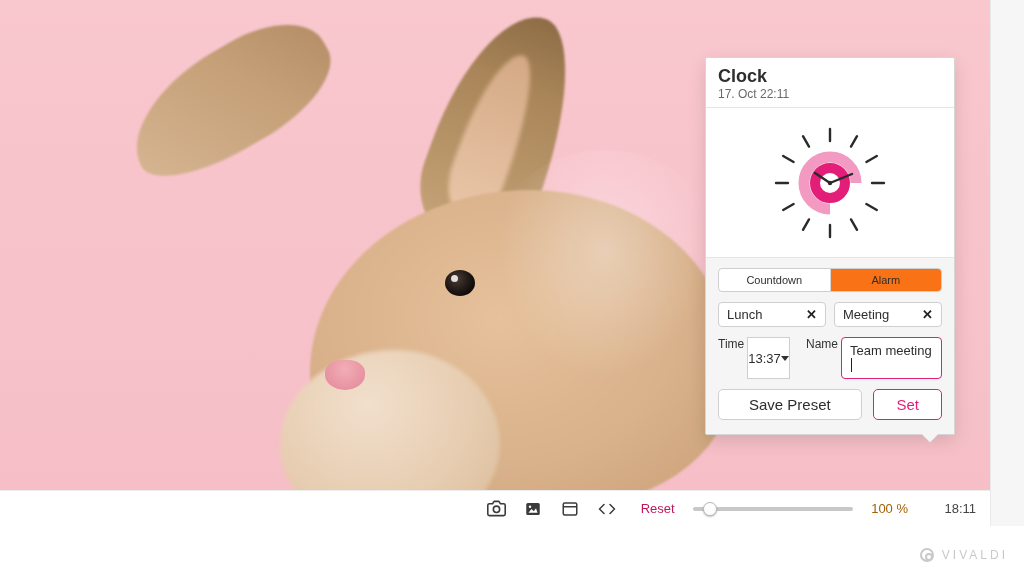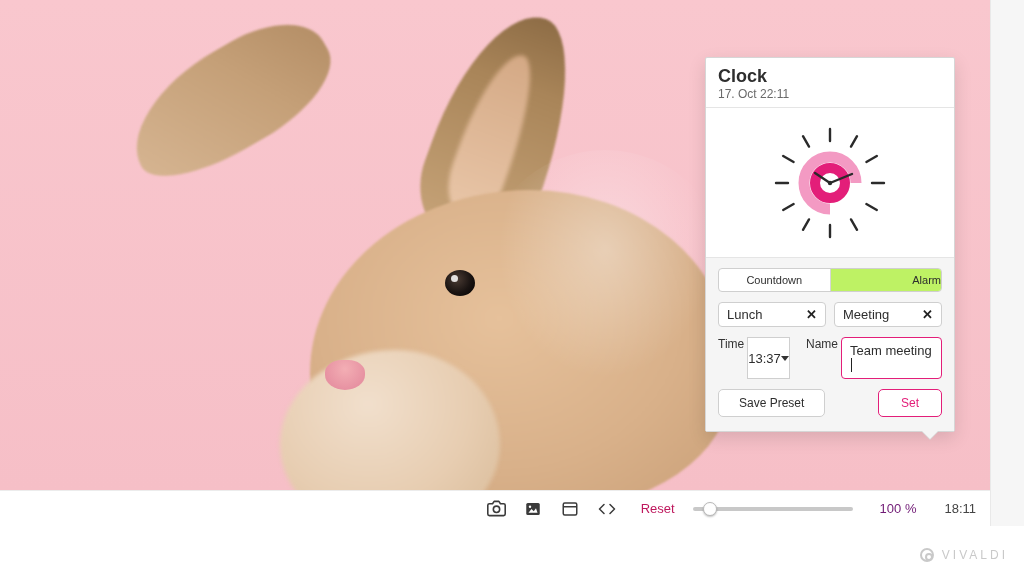--- a/index.html
+++ b/index.html
@@ -90,21 +90,21 @@
     .popup-title { font-weight:700; font-size:18px; }
     .popup-subtitle { font-size:12px; color:#6a6a6a; }
 
     .clock-face { height:150px; display:flex; align-items:center; justify-content:center; border-bottom:1px solid #e5e5e5; }
     .clock-svg { width:120px; height:120px; }
 
     .popup-body { padding: 10px 12px 14px; background:#f5f5f5; display:flex; flex-direction:column; gap:10px; }
 
     .seg { display:flex; border:1px solid #cfcfcf; border-radius:4px; overflow:hidden; background:#fff; }
     .seg-btn { flex:1; text-align:center; padding:5px 0; font-size:11px; cursor:pointer; }
-    .seg-btn.active { background:#bef264;text-align:right; }
+    .seg-btn.active { background:#f97316; }
     .seg-sep { width:1px; background:#d6d6d6; }
 
     .chips { display:flex; gap:8px; }
     .chip {
       flex:1; display:flex; align-items:center; justify-content:space-between;
       padding:4px 8px; border:1px solid #cfcfcf; border-radius:4px; background:#fff;
       font-size:13px; cursor:pointer;
     }
     .chip .x { font-weight:700; font-size:13px; color:#222; }
 
@@ -119,21 +119,21 @@
     }
     .caret-down { width:0; height:0; border-left:4px solid transparent; border-right:4px solid transparent; border-top:5px solid #333; }
     .name-input {
       border:1.5px solid #e31e79; border-radius:4px; background:#fff; padding:5px 8px;
       font-size:13px; position:relative;
     }
     .name-input .cursor { display:inline-block; width:1px; height:14px; background:#222; vertical-align:-2px; margin-left:1px; }
 
     .actions { display:flex; gap:10px; }
     .btn {
-      padding:6px 20px; border:1px solid #cfcfcf; border-radius:5px; background:#fff; font-size:12px;
+      padding:6px 30px; border:1px solid #cfcfcf; border-radius:5px; background:#fff; font-size:15px;
       cursor:pointer; text-align:center;
     }
     .btn.set { border-color:#e31e79; color:#e31e79; margin-left:auto; padding-left:22px; padding-right:22px; }
     .popup-arrow {
       position:absolute; right:16px; bottom:-8px; width:0; height:0;
       border-left:8px solid transparent; border-right:8px solid transparent; border-top:8px solid #f5f5f5;
       filter: drop-shadow(0 1px 0 #d6d6d6);
     }
 
     
@@ -141,21 +141,21 @@
       position:absolute; left:0; top:490px; width:990px; height:36px;
       display:flex; align-items:center; gap:18px; padding:0 14px;
       background:#fff; color:#5a5a5a; font-size:13px;
       border-top:1px solid #ececec;
     }
     .statusbar .spacer { flex:0 0 455px; }
     .sb-icon { width:20px; height:20px; display:flex; align-items:center; justify-content:center; color:#3b3b3b; cursor:pointer; }
     .sb-reset { color:#be185d; cursor:pointer; margin-left:6px; }
     .slider { position:relative; width:170px; height:4px; background:#c8c8c8; border-radius:2px; cursor:pointer; }
     .slider .thumb { position:absolute; left:10px; top:-5px; width:14px; height:14px; border-radius:50%; background:#fff; border:1px solid #b8b8b8; box-shadow:0 1px 2px rgba(0,0,0,.25); }
-    .sb-zoom { width:48px; text-align:right; color:#701a75; }
+    .sb-zoom { width:48px; color:#a16207; }
     .sb-clock { width:44px; text-align:right; color:#444; cursor:pointer; }
 
     
     .right-strip { position:absolute; right:0; top:0; width:34px; height:526px; background:#f6f6f6; border-left:1px solid #e9e9e9; }
 
     
     .brand {
       position:absolute; right:16px; bottom:14px; color:#c9c9c9; font-size:12px; letter-spacing:3px;
       display:flex; align-items:center; gap:8px;
     }

